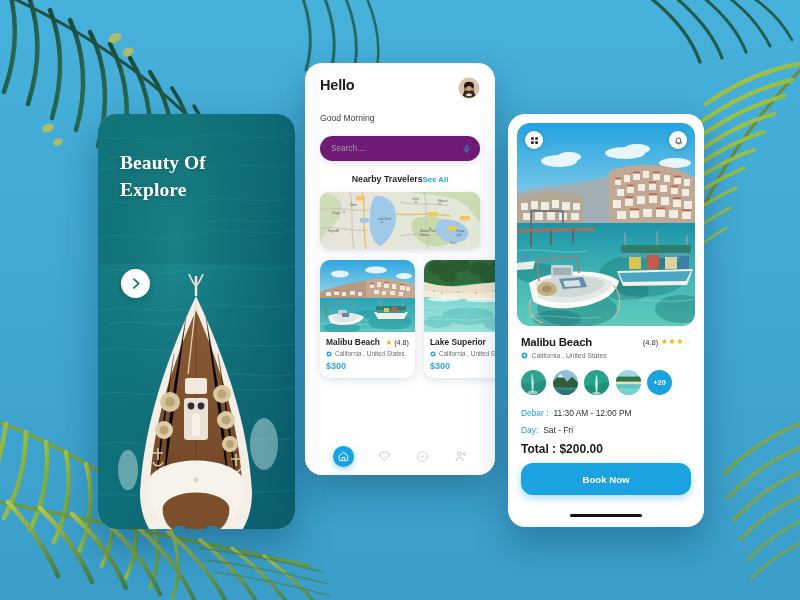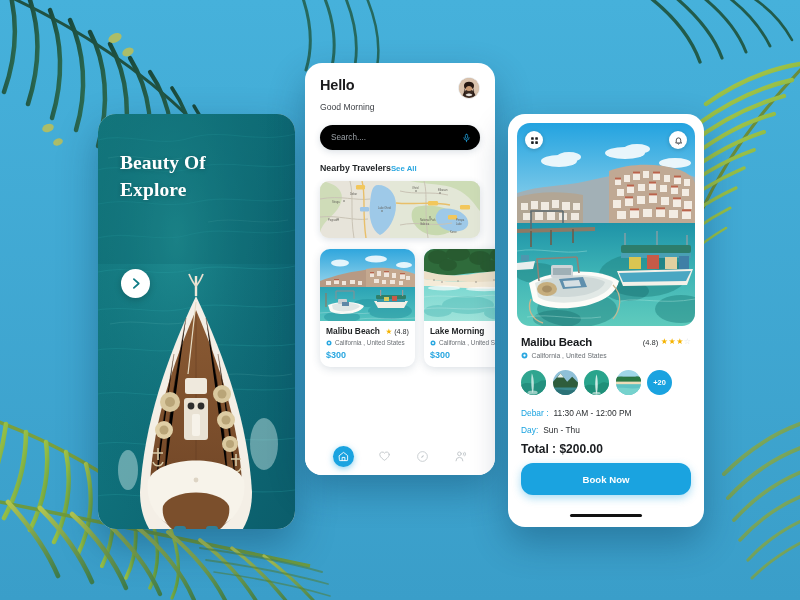--- a/index.html
+++ b/index.html
@@ -61,44 +61,44 @@
   #phone-mid {
     left: 305px; top: 63px;
     width: 190px; height: 412px;
     border-radius: 17px;
     background: #ffffff;
     box-shadow: 0 15px 36px rgba(0,40,70,0.32);
   }
   .mid-pad { padding: 14px 15px 0 15px; }
   .greet-row { display: flex; align-items: flex-start; justify-content: space-between; }
   .greet-hello { font-size: 14.5px; font-weight: 700; color: #1c1c1e; letter-spacing: -.2px; }
-  .greet-sub { font-size: 8.6px; color: #3f4247; margin-top: 9px; }
+  .greet-sub { font-size: 8.6px; color: #3f4247; margin-top: 20px; }
   .avatar {
     width: 22px; height: 22px; border-radius: 50%;
     overflow: hidden; flex: 0 0 auto;
     border: 1.4px solid #eceff1;
     background: #caa98e;
   }
   .avatar svg { width:100%; height:100%; display:block; }
 
   .search-bar {
     margin-top: 13px;
     height: 25px; border-radius: 13px;
-    background: #000000;
+    background: #701a75;
     box-shadow: 0 2px 7px rgba(40,70,100,0.16), 0 0 0 .6px rgba(0,0,0,0.03);
     display: flex; align-items: center;
     padding: 0 9px 0 11px;
     justify-content: space-between;
   }
   .search-ph { font-size: 8.2px; color: #9aa0a6; }
   .mic-icon svg { width: 9px; height: 12px; display:block; }
 
   .sec-row {
     margin-top: 13px;
-    display: flex; align-items: baseline; justify-content: flex-start;
+    display: flex; align-items: baseline; justify-content: center;
   }
   .sec-title { font-size: 8.8px; font-weight: 700; color: #1f2224; }
   .sec-link { font-size: 7.8px; font-weight: 700; color: #2aa7e0; }
 
   .map-card {
     margin-top: 8px;
     height: 57px; border-radius: 9px;
     overflow: hidden;
     box-shadow: 0 2px 7px rgba(40,70,100,0.16);
   }
@@ -690,21 +690,21 @@
             <g fill="#4a4a4a" opacity=".55">
               <circle cx="10" cy="31" r=".8"></circle>
                 <circle cx="18" cy="33" r=".8"></circle>
               <circle cx="34" cy="32" r=".7"></circle>
                 <circle cx="52" cy="33" r=".8"></circle>
               <circle cx="70" cy="31" r=".7"></circle>
             </g>
           </svg>
           <div class="dest-body">
             <div class="dest-top">
-              <span class="dest-name">Lake Morning</span>
+              <span class="dest-name">Lake Superior</span>
             </div>
             <div class="dest-loc">
               <span class="pin">
                 <svg viewBox="0 0 24 24" fill="#2aa7e0">
                     <circle cx="12" cy="12" r="10"></circle>
                     <circle cx="12" cy="12" r="4" fill="#fff"></circle>
                   </svg>
               </span>
               <span class="dest-loc-txt">California , United St</span>
             </div>
@@ -988,21 +988,21 @@
         <div class="thumb-more">+20</div>
       </div>
 
       <div class="info-list">
         <div class="info-row">
           <span class="info-k">Debar :</span>
           <span class="info-v">11:30 AM - 12:00 PM</span>
         </div>
         <div class="info-row">
           <span class="info-k">Day:</span>
-          <span class="info-v">Sun - Thu</span>
+          <span class="info-v">Sat - Fri</span>
         </div>
         <div class="info-row">
           <span class="info-total">Total : $200.00</span>
         </div>
       </div>
     </div>
 
     <div class="book-btn">Book Now</div>
     <div class="home-ind"></div>
   </div>

